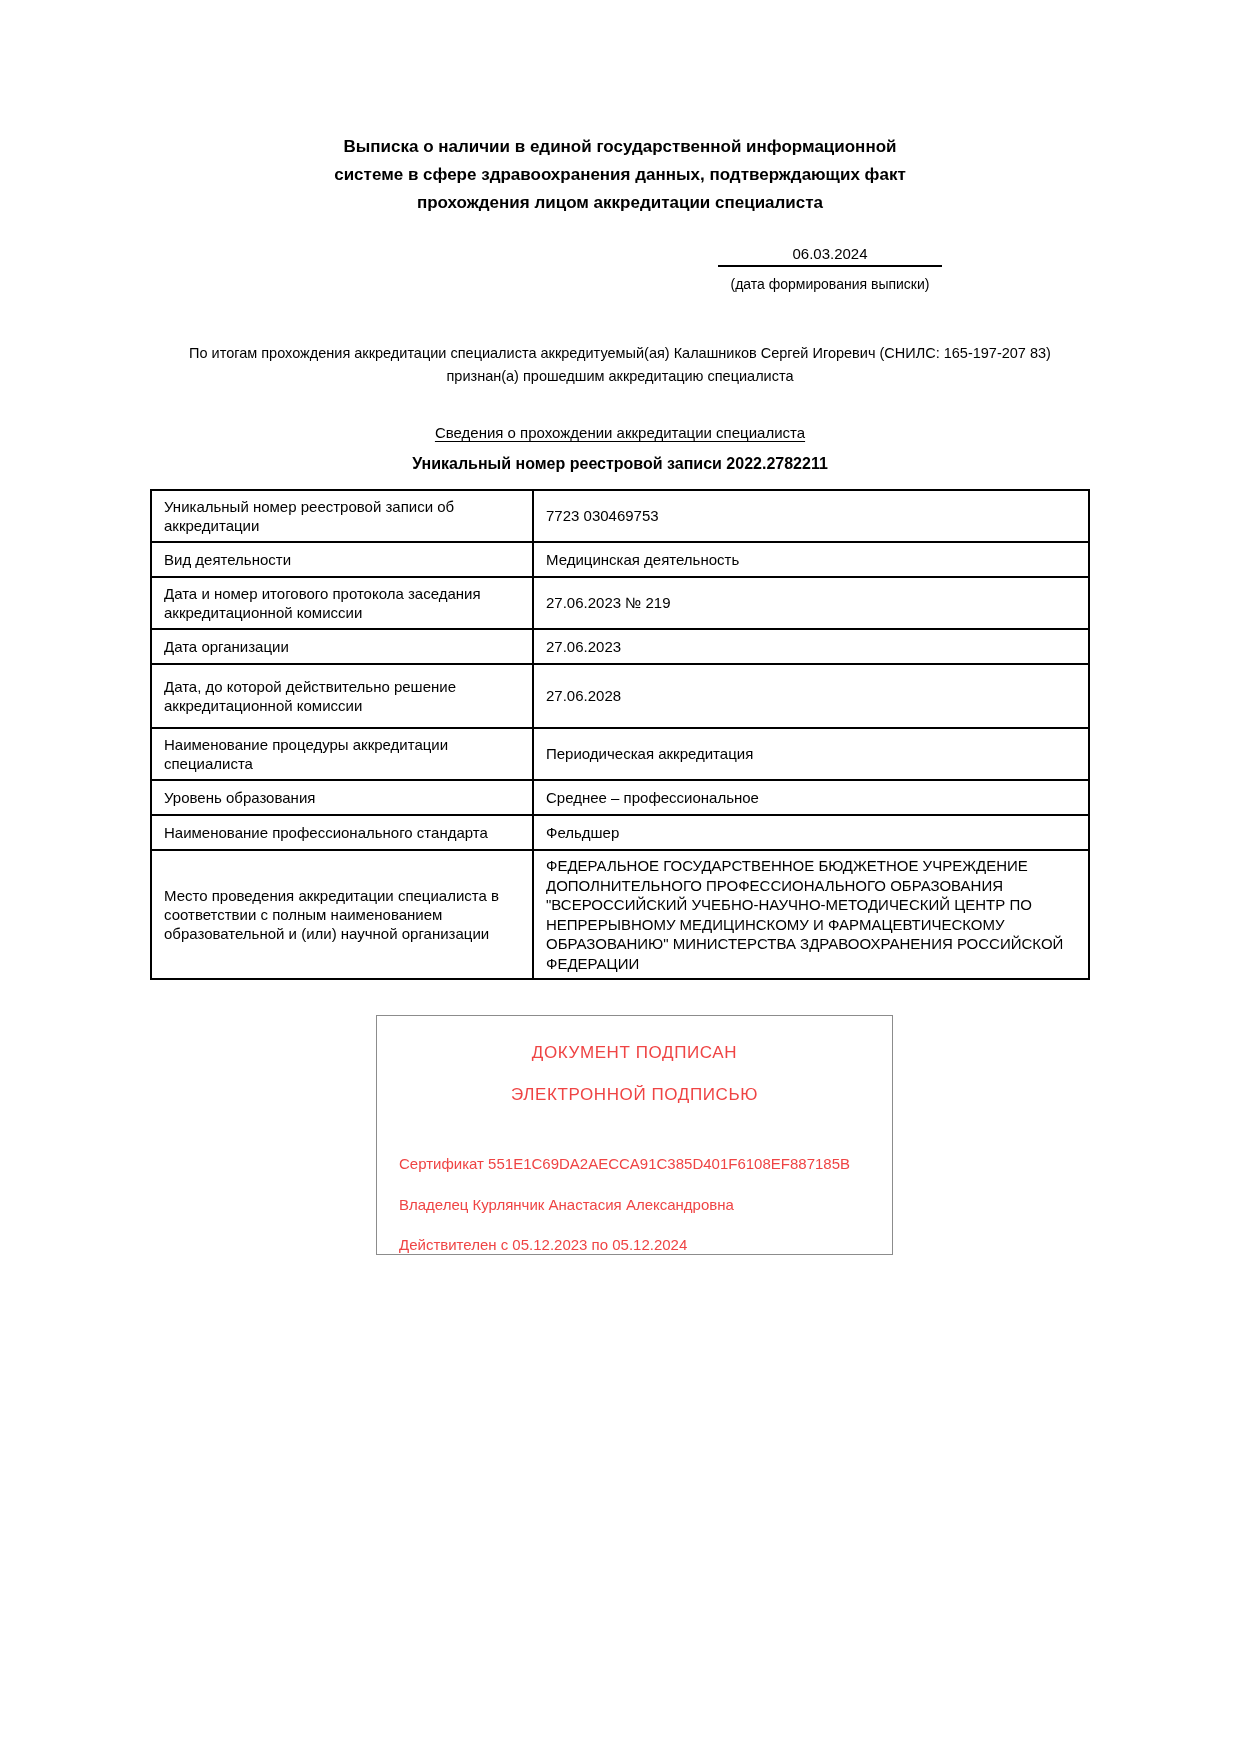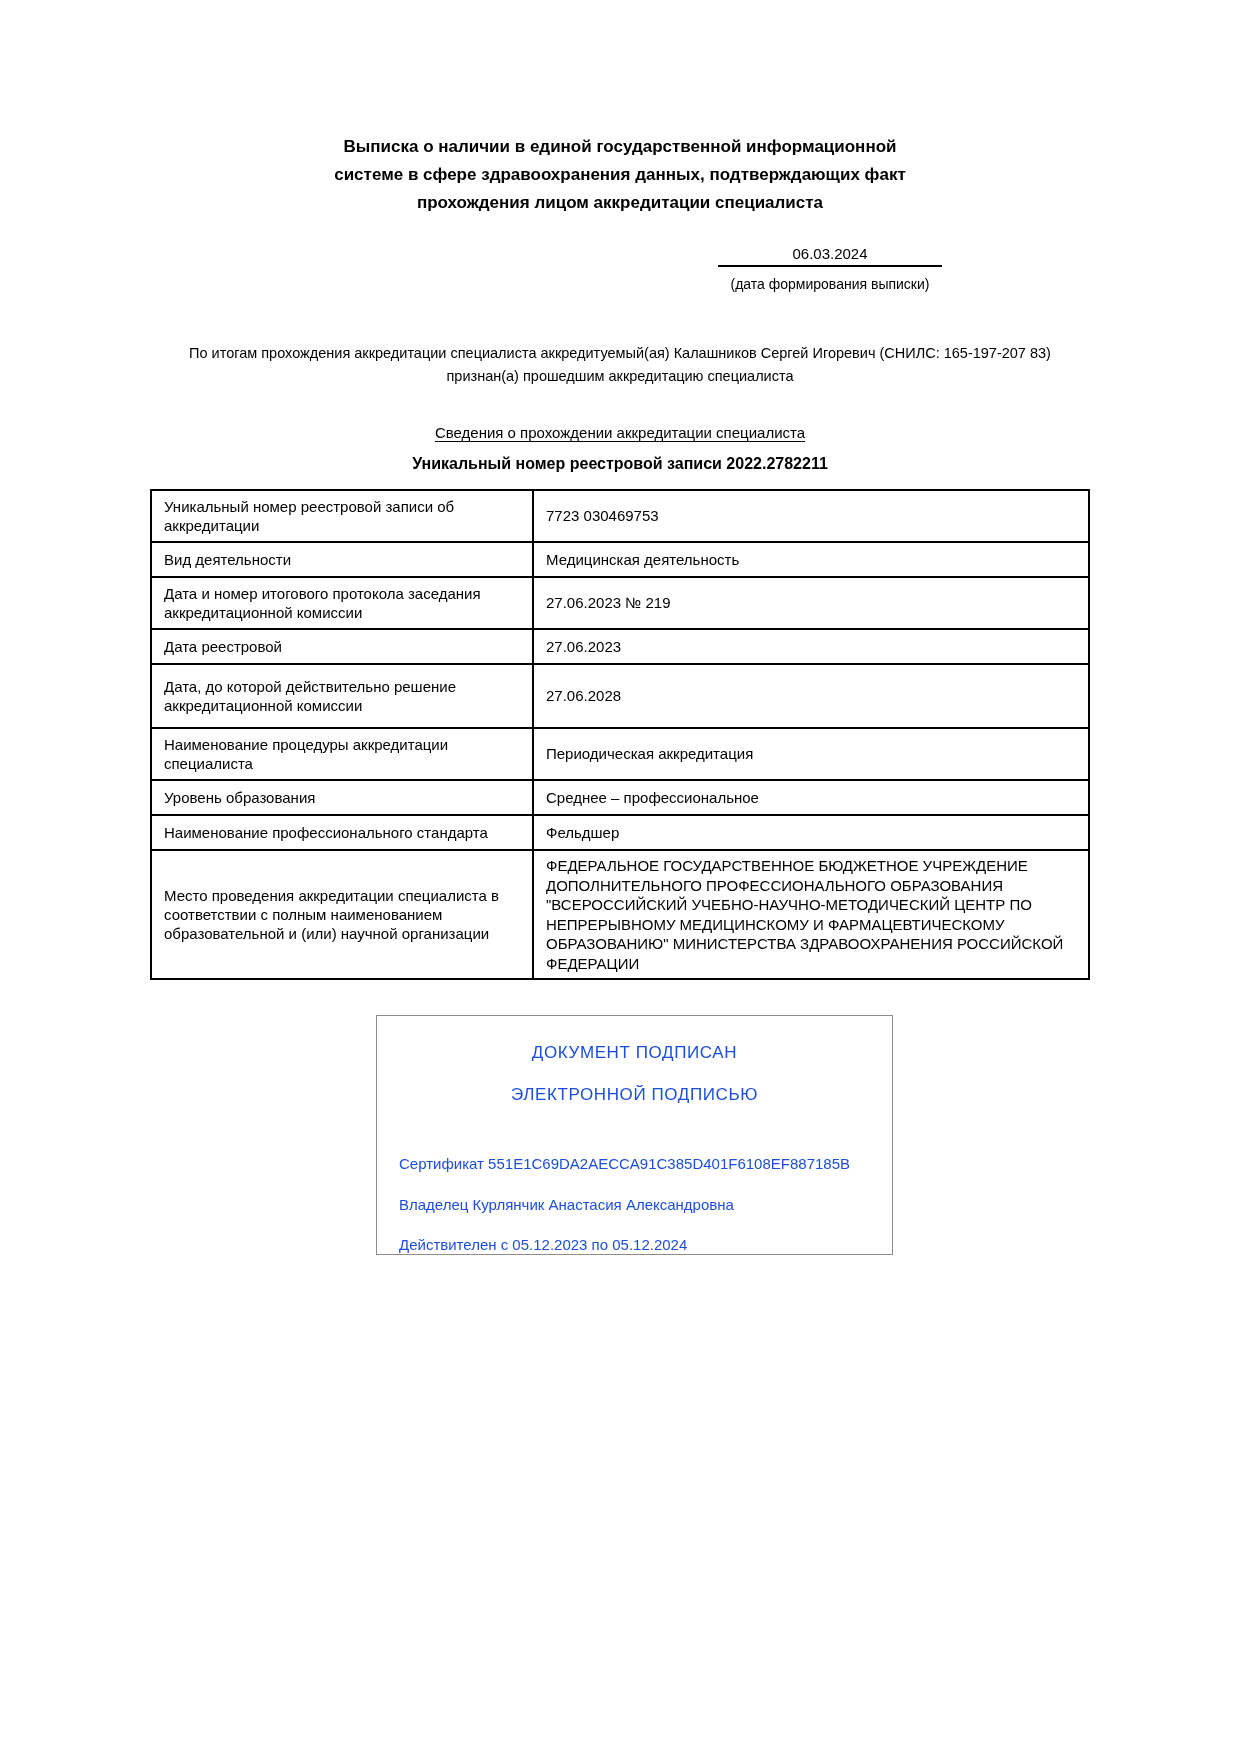--- a/index.html
+++ b/index.html
@@ -92,21 +92,21 @@
   table.acc-table tr:nth-child(9)  { height: 35px; }
   table.acc-table tr:nth-child(10) { height: 117px; }
   table.acc-table td.value-cell { line-height: 19.5px; border-radius: 20px; }
 
   .sign-box {
     box-sizing: border-box;
     width: 517px;
     height: 240px;
     margin: 35px 0 4px 376px;
     border: 1px solid #8c8c8c;
-    color: #1d4ed8;
+    color: #ef4444;
   }
   .sign-head {
     text-align: center;
     font-size: 17px;
     letter-spacing: 0.6px;
   }
   .sign-head.first { padding-top: 27px; }
   .sign-head.second { padding-top: 22px; }
   .sign-detail {
     font-size: 15px;
@@ -151,21 +151,21 @@
     </tr>
         <tr>
       <td class="label-cell">Вид деятельности</td>
       <td class="value-cell">Медицинская деятельность</td>
     </tr>
         <tr>
       <td class="label-cell">Дата и номер итогового протокола заседания аккредитационной комиссии</td>
       <td class="value-cell">27.06.2023 № 219</td>
     </tr>
         <tr>
-      <td class="label-cell">Дата реестровой</td>
+      <td class="label-cell">Дата организации</td>
       <td class="value-cell">27.06.2023</td>
     </tr>
         <tr>
       <td class="label-cell">Дата, до которой действительно решение аккредитационной комиссии</td>
       <td class="value-cell">27.06.2028</td>
     </tr>
         <tr>
       <td class="label-cell">Наименование процедуры аккредитации специалиста</td>
       <td class="value-cell">Периодическая аккредитация</td>
     </tr>

